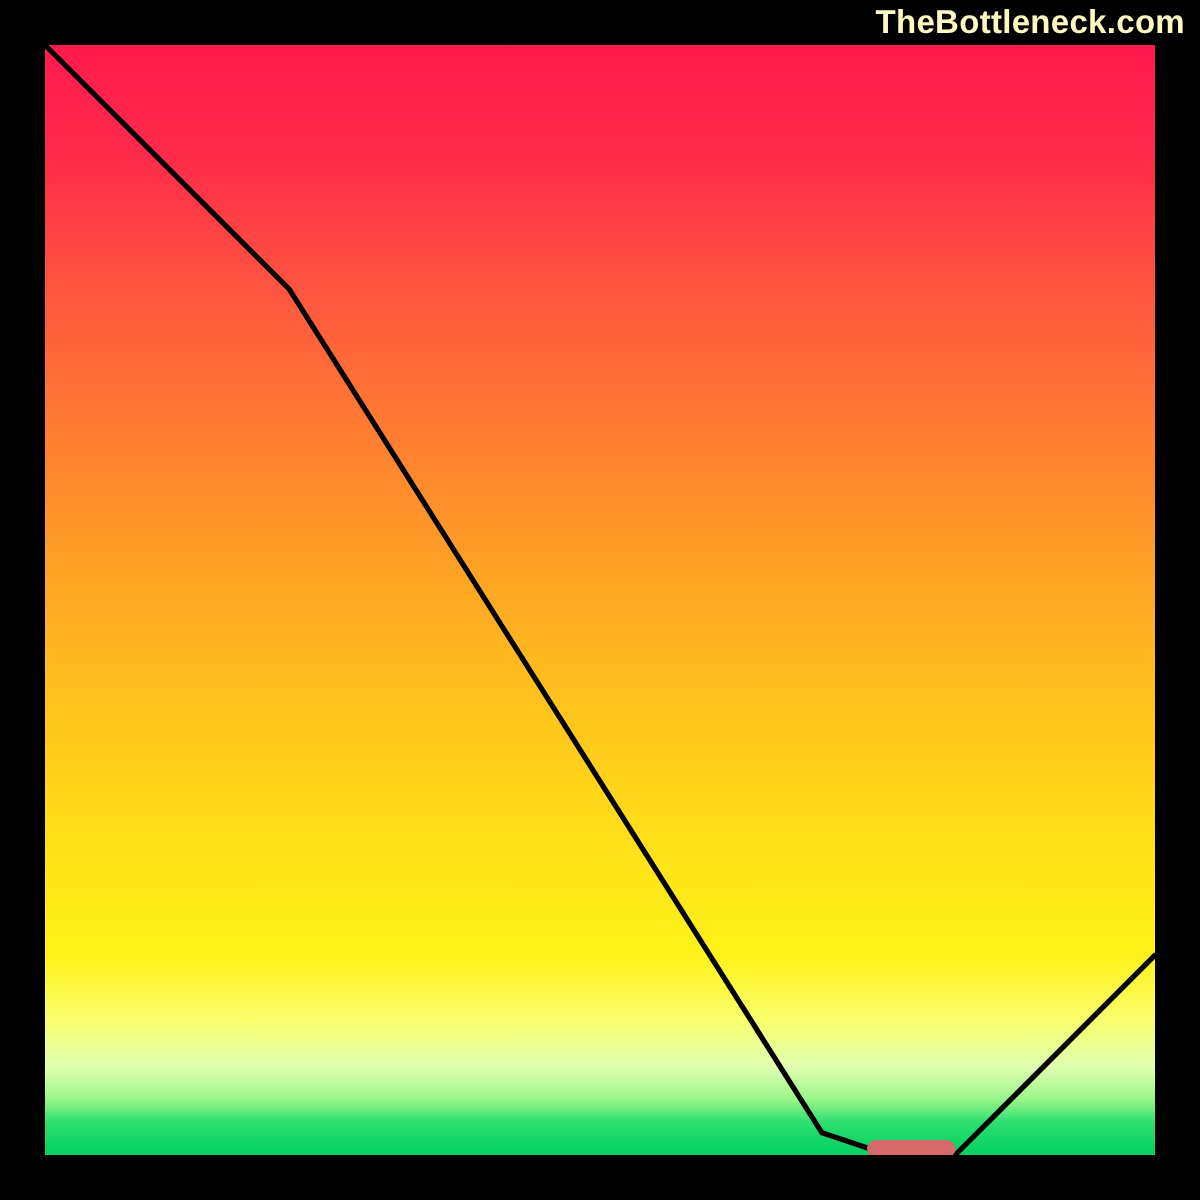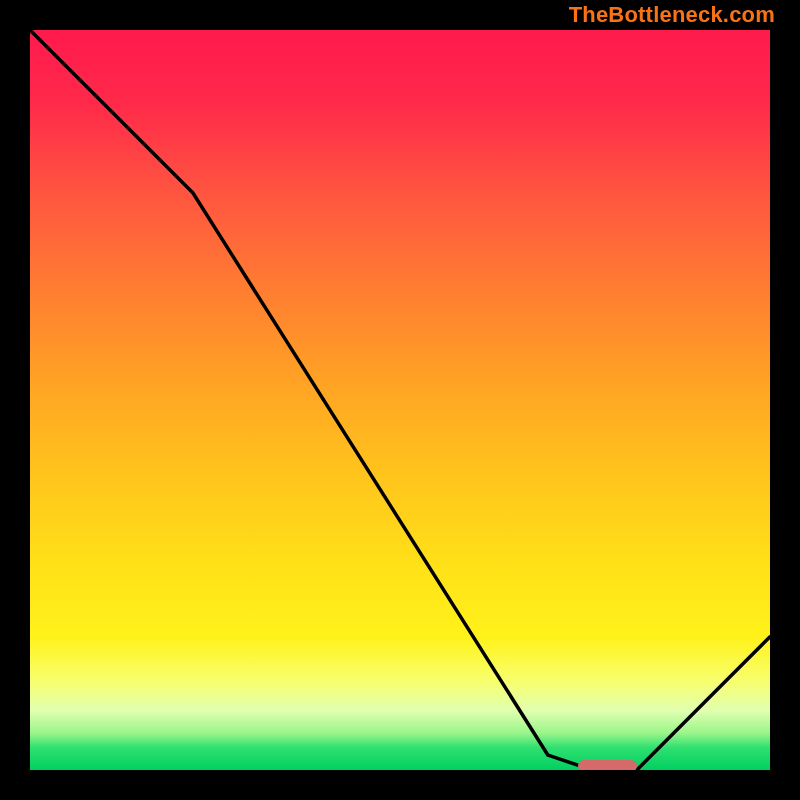--- a/index.html
+++ b/index.html
@@ -13,22 +13,22 @@
   }
   .frame {
     position: relative;
     width: 800px;
     height: 800px;
     background: #000;
   }
   .watermark {
     position: absolute;
     top: 2px;
-    right: 25px;
-    color: #f97316;
+    right: 10px;
+    color: #fef9c3;
     font-size: 22px;
     font-weight: 600;
     letter-spacing: 0.2px;
     user-select: none;
   }
   .plot-area {
     position: absolute;
     left: 30px;
     top: 30px;
     width: 740px;

